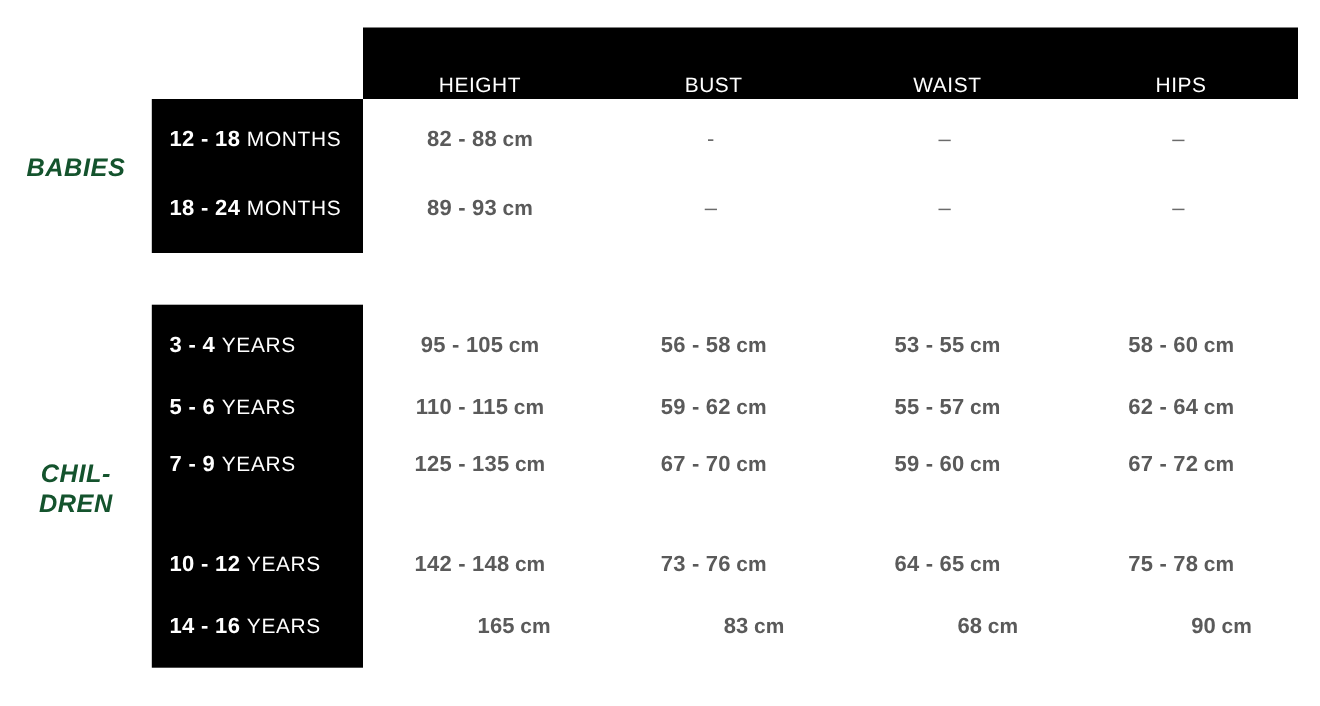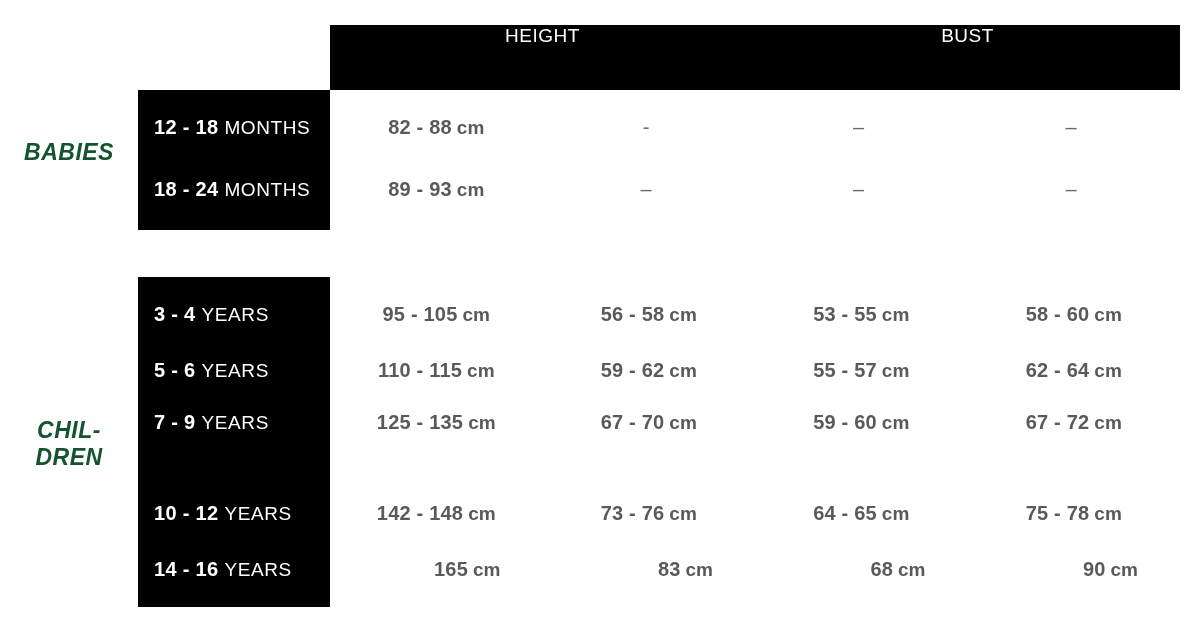--- a/index.html
+++ b/index.html
@@ -25,21 +25,21 @@
 
   
   .header-band {
     position: absolute;
     left: 330px;
     top: 25px;
     width: 850px;
     height: 65px;
     background: #000000;
     display: flex;
-    align-items: flex-start;
+    align-items: flex-end;
   }
   .header-cell {
     flex: 1 1 0;
     text-align: center;
     color: #ffffff;
     font-size: 19px;
     letter-spacing: 0.5px;
     font-weight: 400;
   }
 
@@ -146,20 +146,22 @@
   .cells.right .cell { text-align: right; padding-right: 42px; }
 </style>
 </head>
 <body>
 
 <div class="sheet">
 
   <div class="header-band">
     <div class="header-cell">HEIGHT</div>
     <div class="header-cell">BUST</div>
+    <div class="header-cell">WAIST</div>
+    <div class="header-cell">HIPS</div>
   </div>
 
   <div class="label-col" id="label-col-babies"></div>
   <div class="label-col" id="label-col-children"></div>
 
   <div class="group-label" id="group-babies">BABIES</div>
   <div class="group-label" id="group-children">
     <div>CHIL-</div>
     <div>DREN</div>
   </div>

